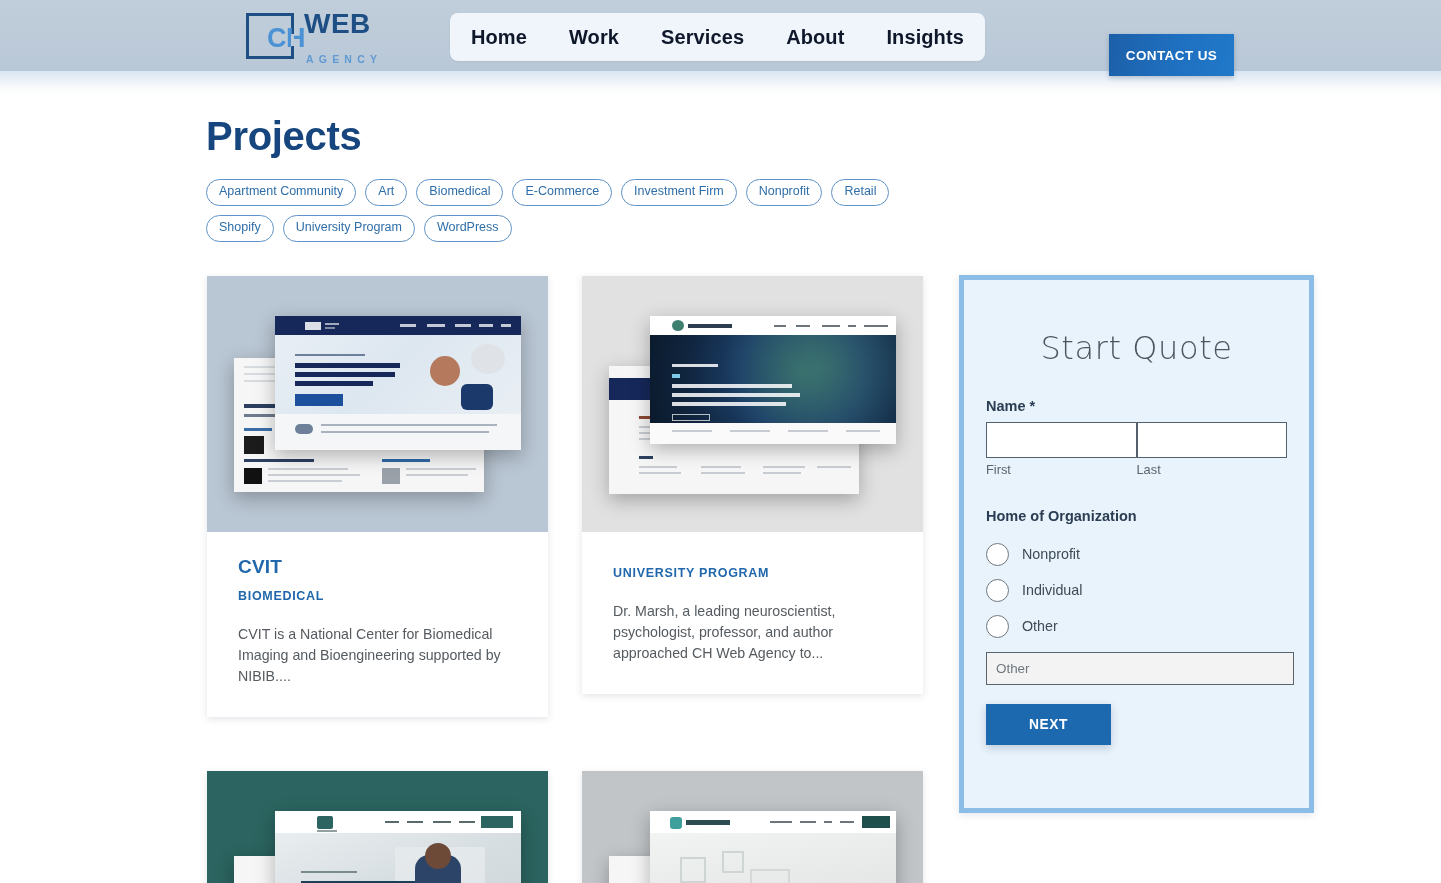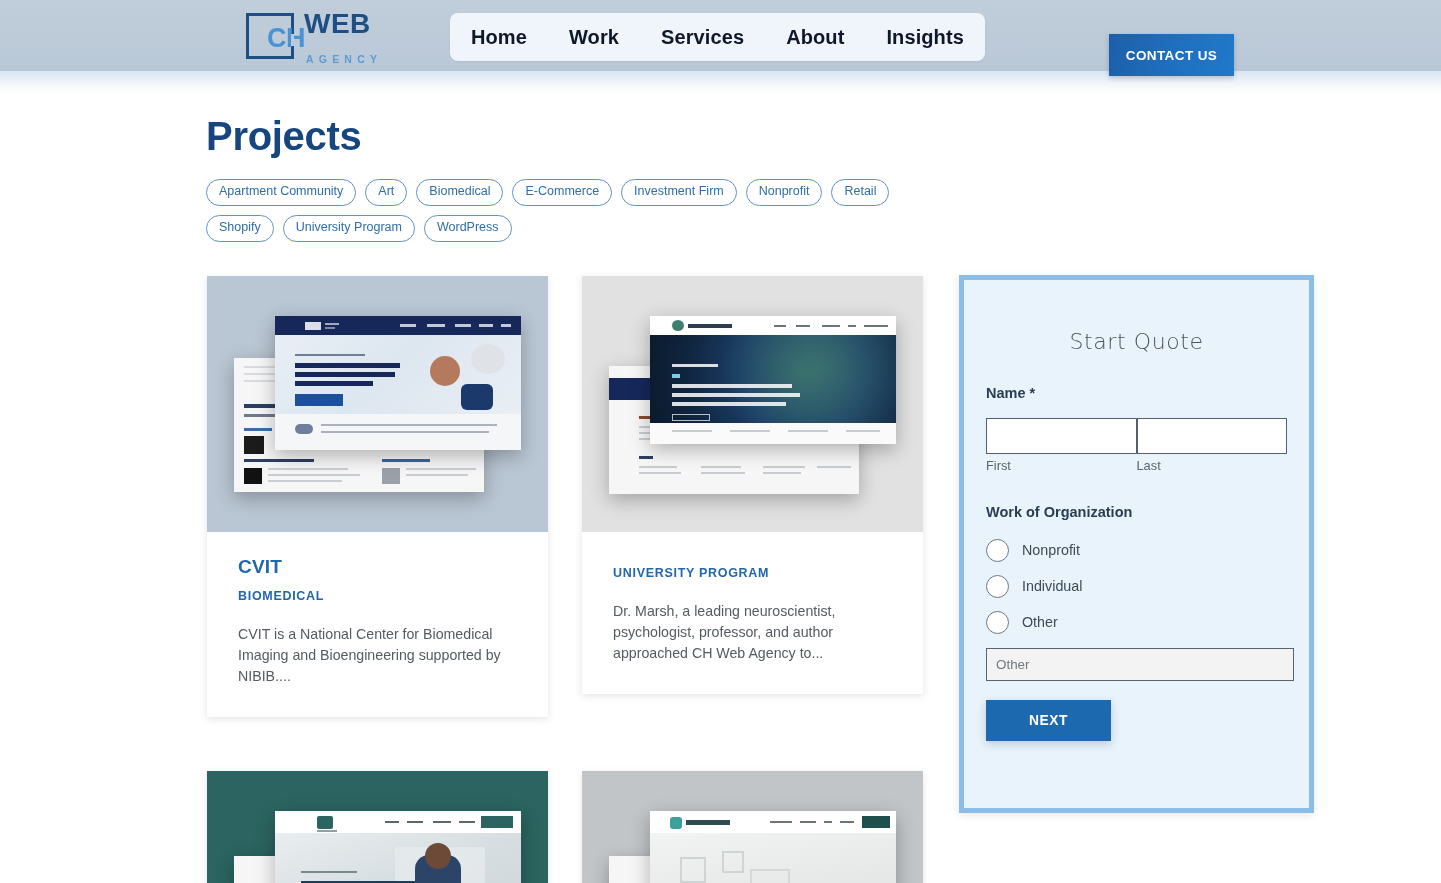--- a/index.html
+++ b/index.html
@@ -166,30 +166,30 @@
   .quote {
     position: absolute; left: 959px; top: 204px;
     width: 355px; height: 538px;
     background: #e8f3fb;
     border: 5px solid #8cbde6;
     box-shadow: 0 2px 8px rgba(30,60,100,0.12);
   }
   .quote-inner { padding: 0 22px; }
   .quote-title {
     text-align: center;
-    font-size: 22px; color: #4b5560; font-weight: 300;
+    font-size: 32px; color: #4b5560; font-weight: 300;
     letter-spacing: 0.6px;
     margin-top: 49px;
     font-family: "DejaVu Sans", sans-serif;
   }
   .field-label {
     margin-top: 31px;
     font-size: 14.5px; font-weight: 700; color: #2b3d52;
   }
-  .name-row { display: flex; margin-top: 17px; }
+  .name-row { display: flex; margin-top: 8px; }
   .name-col { width: 151px; }
   .text-input {
     width: 100%; height: 36px;
     background: #ffffff;
     border: 1px solid #53606e;
     outline: none;
     font-size: 13px; color: #333; padding: 0 7px;
     font-family: "Liberation Sans", sans-serif;
     border-radius: 0;
   }
@@ -442,21 +442,21 @@
         <div class="name-col">
           <input class="text-input" type="text" value="" style="">
           <div class="sub-label">First</div>
         </div>
         <div class="name-col">
           <input class="text-input" type="text" value="" style="">
           <div class="sub-label">Last</div>
         </div>
       </div>
 
-      <div class="field-label">Work of Organization</div>
+      <div class="field-label">Home of Organization</div>
 
       <div class="radio-group">
         <div class="radio-row">
           <span class="radio"></span>
           <span class="radio-label">Nonprofit</span>
         </div>
         <div class="radio-row">
           <span class="radio"></span>
           <span class="radio-label">Individual</span>
         </div>

